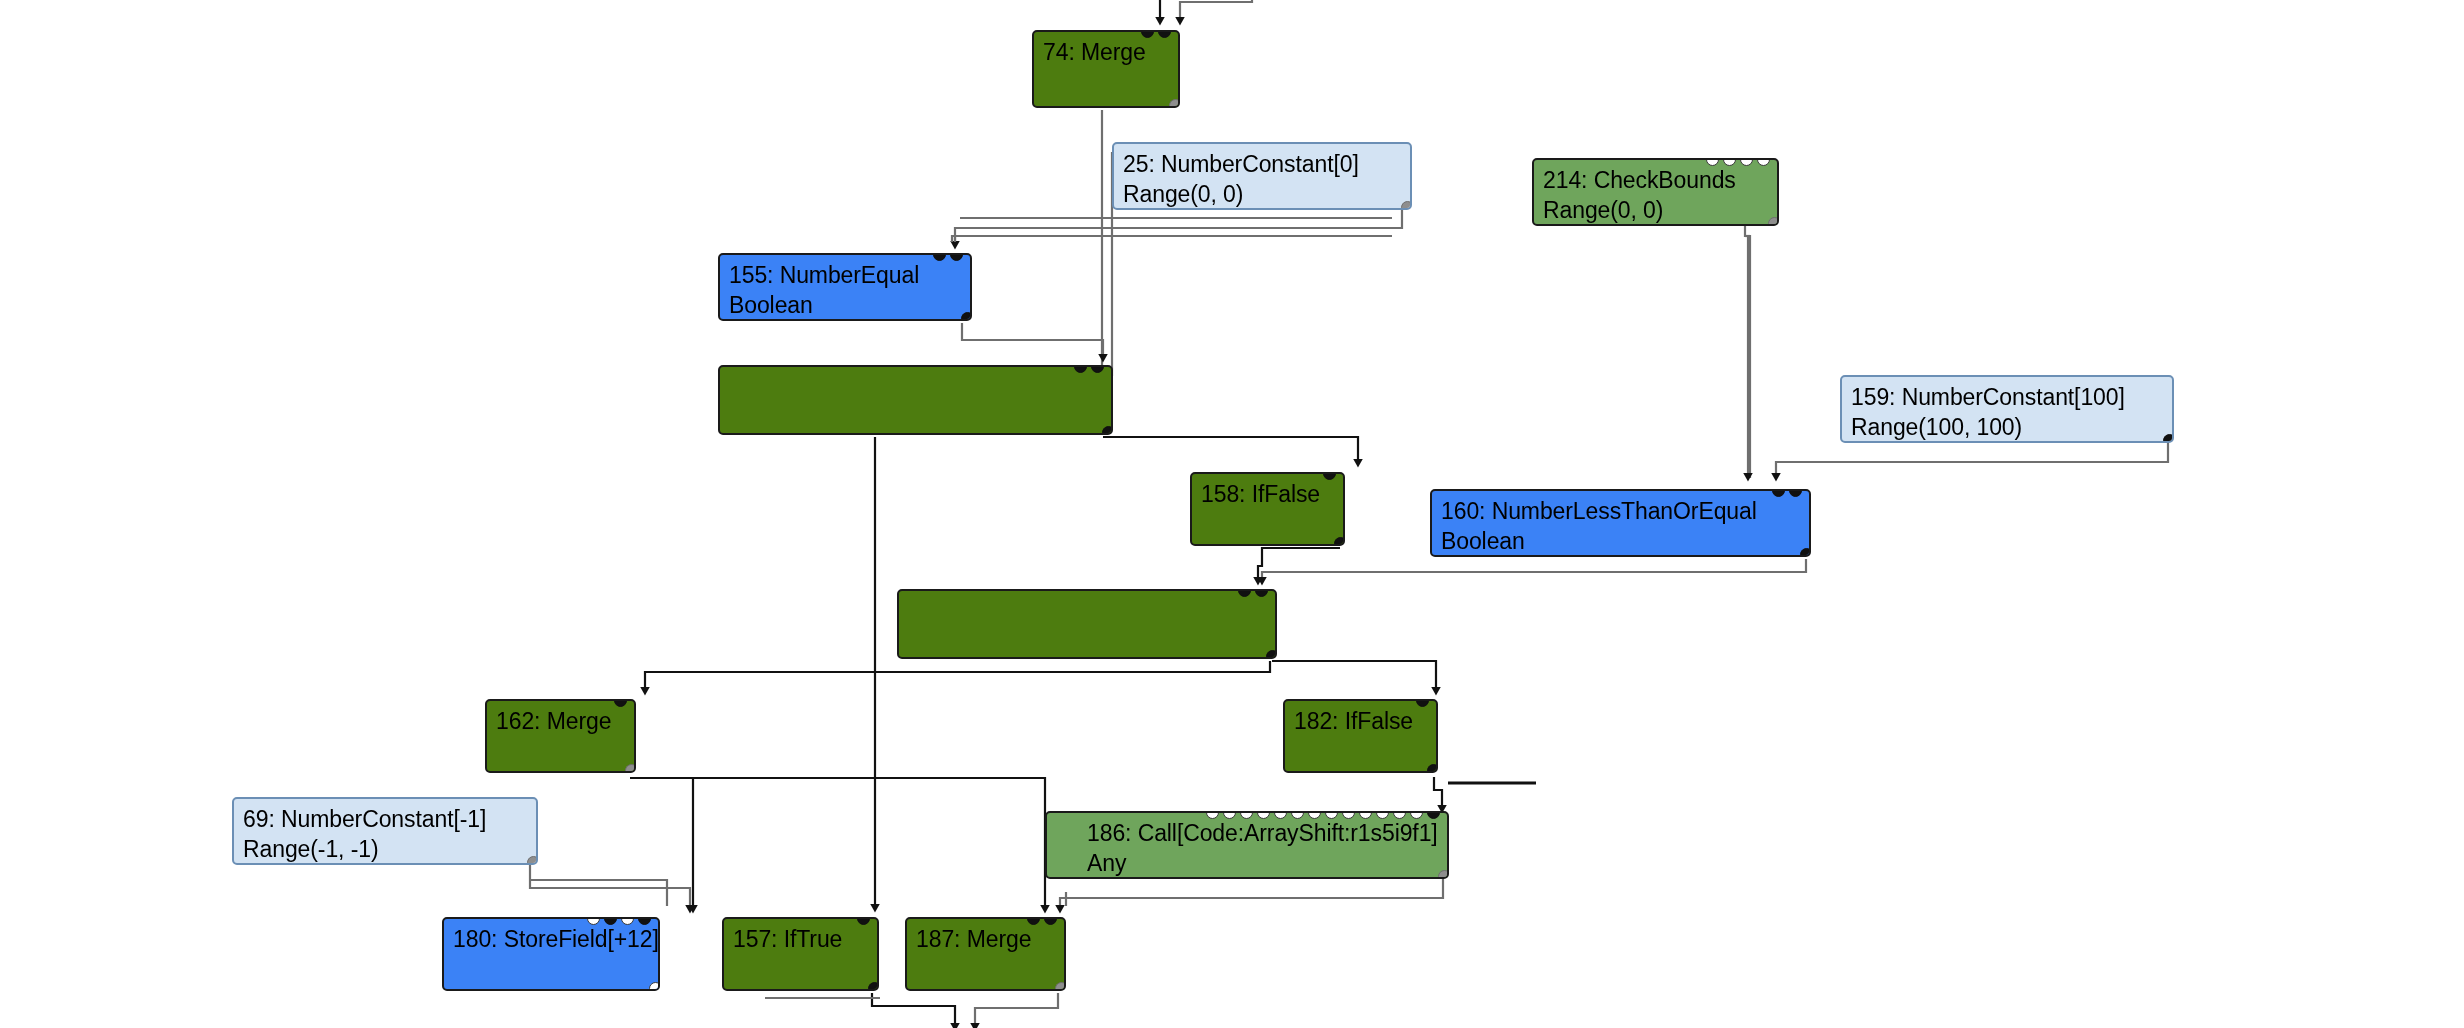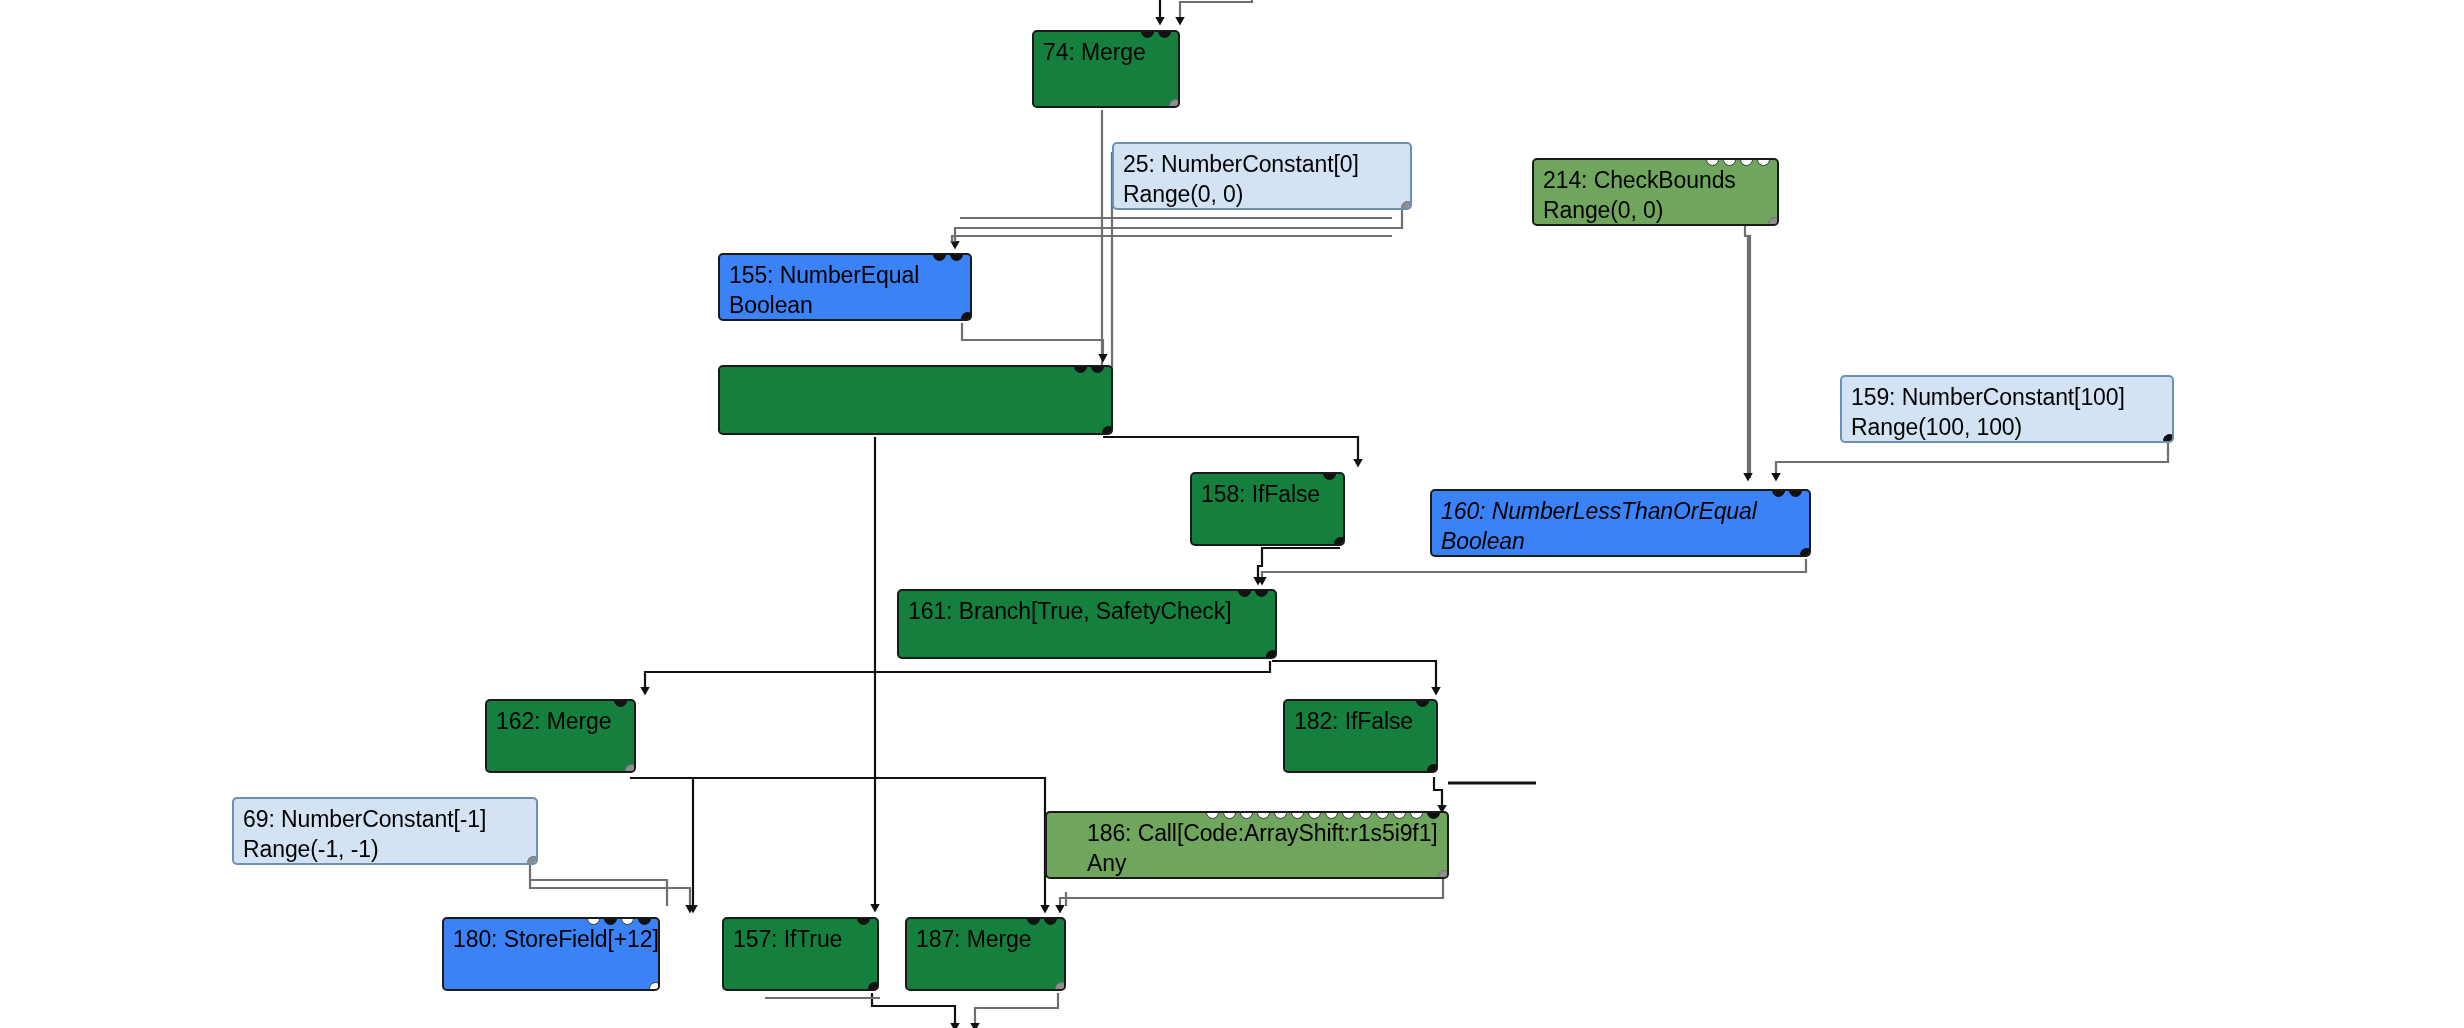--- a/index.html
+++ b/index.html
@@ -34,21 +34,21 @@
     font-size: 23px;
     line-height: 1.32;
     color: #000000;
     white-space: nowrap;
     overflow: hidden;
     letter-spacing: -0.1px;
   }
   .node .line {
     display: block;
   }
-  .n-control   { background: #15803d; }
+  .n-control   { background: #4d7c0f; }
   .n-constant  { background: #d3e3f3; border-color: #6b8fb5; }
   .n-simplified{ background: #3b82f6; }
   .n-effect    { background: #6fa55c; }
   .ports {
     position: absolute;
     top: -7px;
     height: 12px;
     pointer-events: none;
   }
   .port {
@@ -193,31 +193,30 @@
         <span class="line">Range(100, 100)</span>
         <span class="out-port" style="background: rgb(17, 17, 17); border: 1.6px solid rgb(17, 17, 17); right: -4px;"></span>
       </div>
       <div class="node n-control" style="left: 1190px; top: 472px; width: 155px; height: 74px;">
         <span class="line">158: IfFalse</span>
         <div class="ports" style="right: 0px; width: 17px;">
           <span class="port filled" style="right: 7px;"></span>
         </div>
         <span class="out-port" style="background: rgb(17, 17, 17); border: 1.6px solid rgb(17, 17, 17); right: -4px;"></span>
       </div>
-      <div class="node n-simplified" style="left: 1430px; top: 489px; width: 381px; height: 68px; font-style: italic;">
+      <div class="node n-simplified" style="left: 1430px; top: 489px; width: 381px; height: 68px;">
         <span class="line">160: NumberLessThanOrEqual</span>
         <span class="line">Boolean</span>
         <div class="ports" style="right: 0px; width: 34px;">
           <span class="port filled" style="right: 24px;"></span>
           <span class="port filled" style="right: 7px;"></span>
         </div>
         <span class="out-port" style="background: rgb(17, 17, 17); border: 1.6px solid rgb(17, 17, 17); right: -4px;"></span>
       </div>
       <div class="node n-control" style="left: 897px; top: 589px; width: 380px; height: 70px;">
-        <span class="line">161: Branch[True, SafetyCheck]</span>
         <div class="ports" style="right: 0px; width: 34px;">
           <span class="port filled" style="right: 24px;"></span>
           <span class="port filled" style="right: 7px;"></span>
         </div>
         <span class="out-port" style="background: rgb(17, 17, 17); border: 1.6px solid rgb(17, 17, 17); right: -4px;"></span>
       </div>
       <div class="node n-control" style="left: 485px; top: 699px; width: 151px; height: 74px;">
         <span class="line">162: Merge</span>
         <div class="ports" style="right: 0px; width: 17px;">
           <span class="port filled" style="right: 7px;"></span>

